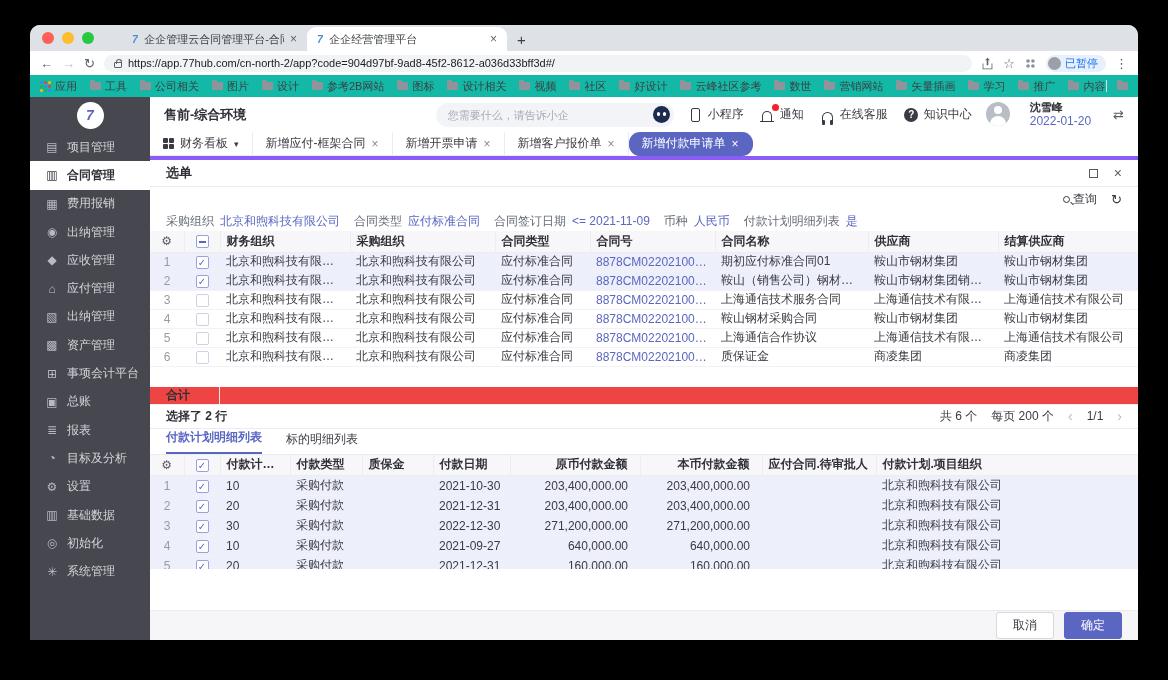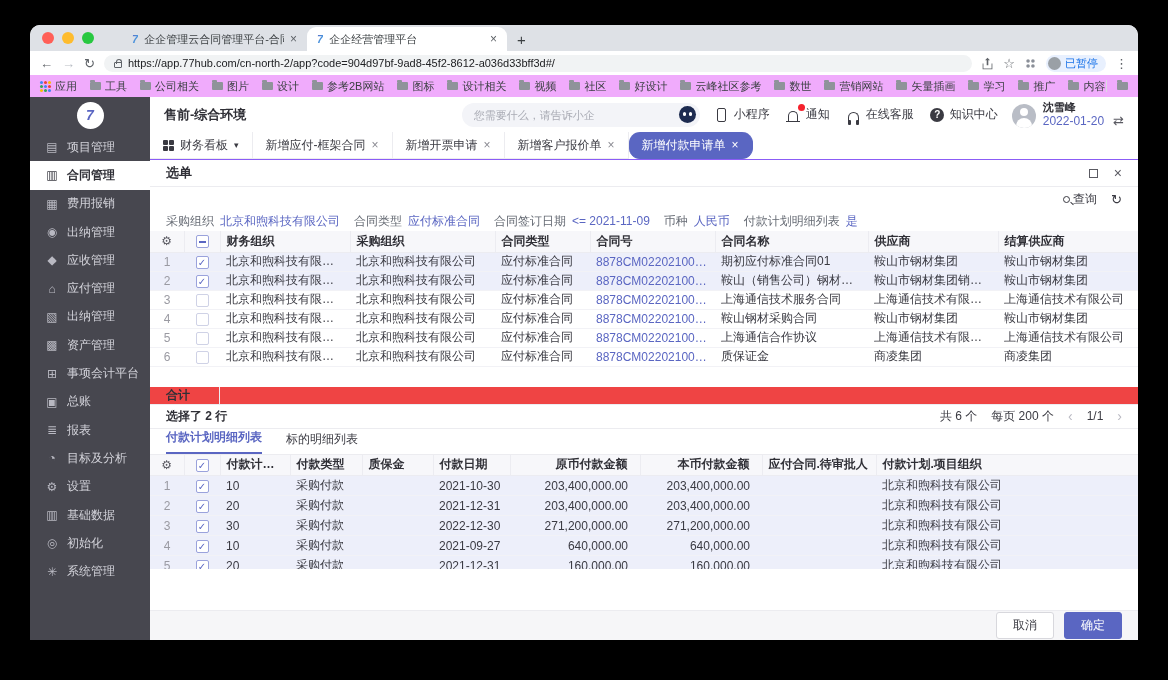--- a/index.html
+++ b/index.html
@@ -17,21 +17,21 @@
   .btab.active { background:#fff; border-radius:9px 9px 0 0; width:200px; }
   .fav7 { font-weight:bold; font-style:italic; font-size:11px; background:linear-gradient(120deg,#5a66c2,#3fb6f0); -webkit-background-clip:text; background-clip:text; color:transparent; }
   .newtab { font-size:15px; color:#3c4043; margin-left:10px; padding-bottom:3px; }
   .toolbar { height:24px; background:#fff; display:flex; align-items:center; padding:0 10px; gap:9px; color:#5f6368; }
   .navic { font-size:13px; color:#5f6368; }
   .urlpill { flex:1; height:17px; background:#f1f3f4; border-radius:9px; display:flex; align-items:center; padding:0 10px; gap:6px; font-size:11px; color:#202124; white-space:nowrap; overflow:hidden; }
   .lock { width:8px; height:6px; border:1px solid #5f6368; border-radius:1px; position:relative; margin-top:3px; }
   .lock:before { content:""; position:absolute; left:1px; top:-4px; width:4px; height:4px; border:1px solid #5f6368; border-bottom:none; border-radius:3px 3px 0 0; }
   .paused { display:flex; align-items:center; gap:4px; background:#e8f0fe; border-radius:9px; padding:1px 8px 1px 2px; font-size:11px; color:#1a73e8; }
   .paused .mini-av { width:13px; height:13px; border-radius:50%; background:#9aa0a6; }
-  .bookmarks { height:22px; background:#f0abfc; display:flex; align-items:center; padding:0 10px; font-size:11px; color:#3c4043; }
+  .bookmarks { height:22px; background:#14b8a6; display:flex; align-items:center; padding:0 10px; font-size:11px; color:#3c4043; }
   .bm { display:flex; align-items:center; gap:4px; white-space:nowrap; }
   .folder { width:11px; height:8px; background:#8f939a; border-radius:1px; position:relative; }
   .folder:before { content:""; position:absolute; top:-2px; left:0; width:5px; height:2px; background:#8f939a; border-radius:1px 1px 0 0; }
   .appsgrid { display:grid; grid-template-columns:repeat(3,3px); grid-gap:1px; }
   .appsgrid i { width:3px; height:3px; border-radius:50%; }
   .bm-right { margin-left:auto; display:flex; align-items:center; gap:10px; }
   .bm-sep { width:1px; height:12px; background:#dadce0; }
 
   
   .app { display:flex; height:543px; }
@@ -55,29 +55,29 @@
   .hact { display:flex; align-items:center; gap:5px; font-size:12px; color:#3a3a42; white-space:nowrap; }
   .hic { width:15px; height:15px; display:inline-flex; align-items:center; justify-content:center; position:relative; color:#3a3a42; }
   .phoneic { width:9px; height:14px; border:1px solid #3a3a42; border-radius:2px; }
   .bellic { width:10px; height:10px; border:1px solid #3a3a42; border-radius:5px 5px 0 0; border-bottom:none; position:relative; margin-top:2px; }
   .bellic:before { content:""; position:absolute; left:-3px; right:-3px; bottom:-1px; height:1px; background:#3a3a42; }
   .badge { position:absolute; top:-3px; right:-4px; width:7px; height:7px; background:#f5222d; border-radius:50%; }
   .headsetic { width:11px; height:9px; border:1px solid #3a3a42; border-bottom:none; border-radius:6px 6px 0 0; position:relative; margin-top:4px; }
   .headsetic:before,.headsetic:after { content:""; position:absolute; bottom:-4px; width:3px; height:5px; background:#3a3a42; border-radius:1px; }
   .headsetic:before{left:-1px}.headsetic:after{right:-1px}
   .qic { width:14px; height:14px; border-radius:50%; background:#3a3a42; color:#fff; font-size:10px; display:flex; align-items:center; justify-content:center; font-weight:bold; }
-  .userblk { display:flex; align-items:flex-end; gap:7px; }
+  .userblk { display:flex; align-items:center; gap:20px; }
   .avatar { width:24px; height:24px; border-radius:50%; background:#b9bdc6; position:relative; overflow:hidden; }
   .avatar:before { content:""; position:absolute; top:4px; left:8px; width:8px; height:8px; border-radius:50%; background:#fff; }
   .avatar:after { content:""; position:absolute; top:14px; left:4px; width:16px; height:12px; border-radius:8px 8px 0 0; background:#fff; }
   .uname { font-size:11px; color:#2f2f36; font-weight:bold; line-height:1.2; }
   .udate { font-size:12px; color:#5a66c2; line-height:1.2; }
   .swapic { font-size:13px; color:#5a5a62; margin-left:2px; }
 
-  .wtabs { height:28px; display:flex; align-items:stretch; border-bottom:1px solid #8b5cf6; font-size:12px; color:#3a3a42; }
+  .wtabs { height:28px; display:flex; align-items:stretch; border-bottom:4px solid #8b5cf6; font-size:12px; color:#3a3a42; }
   .wtab { display:flex; align-items:center; gap:6px; padding:0 13px; border-right:1px solid #ececf0; border-bottom:1px solid #ececf0; background:#fff; white-space:nowrap; }
   .wtab .x { color:#8a8a92; font-size:12px; }
   .wtab.active { background:#5a66c2; color:#fff; border-color:#5a66c2;border-radius:11px; }
   .wtab.active .x { color:#fff; }
   .dashic { width:11px; height:11px; display:grid; grid-template-columns:5px 5px; grid-gap:1px; }
   .dashic i { background:#3a3a42; border-radius:1px; }
   .caret { font-size:9px; color:#3a3a42; }
 
   
   .dialog { flex:1; display:flex; flex-direction:column; min-height:0; }

